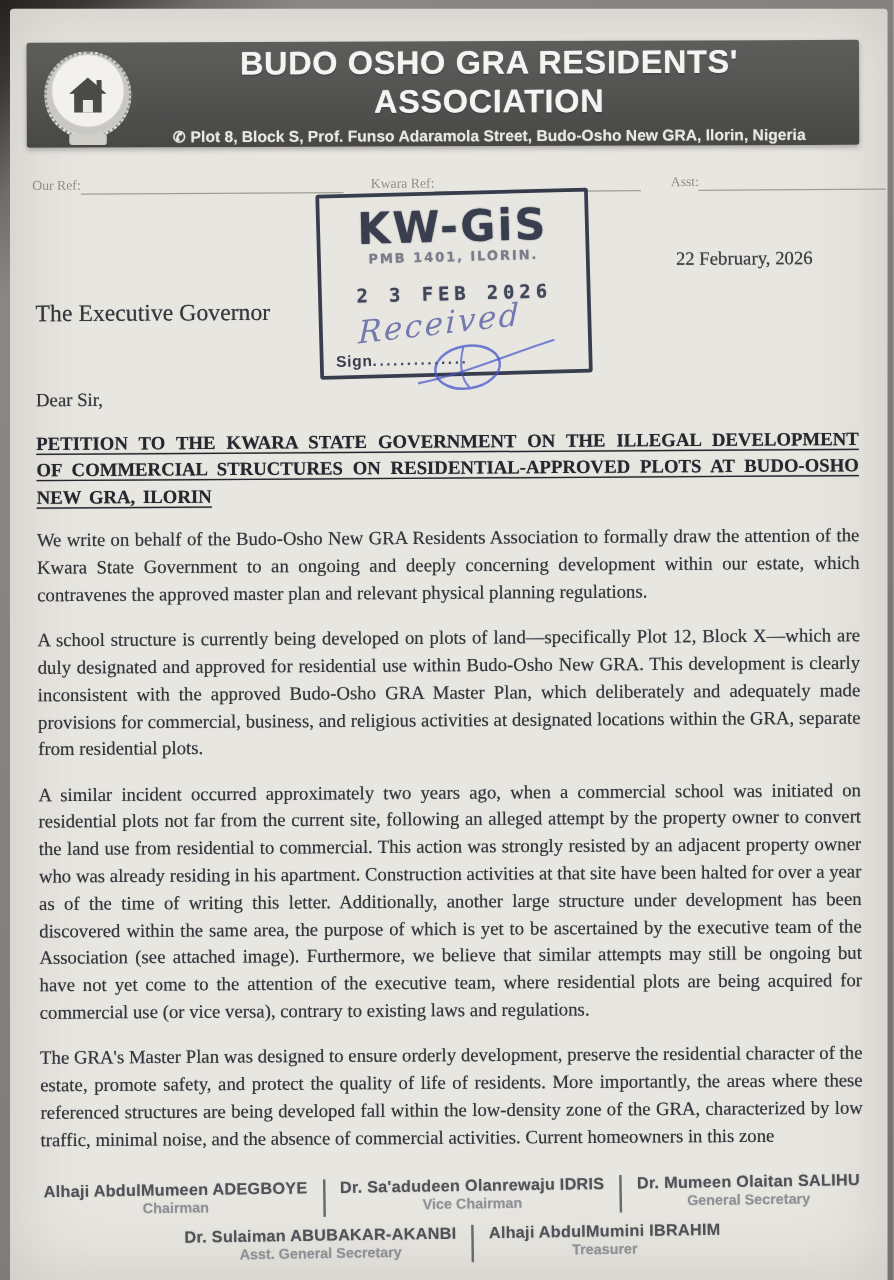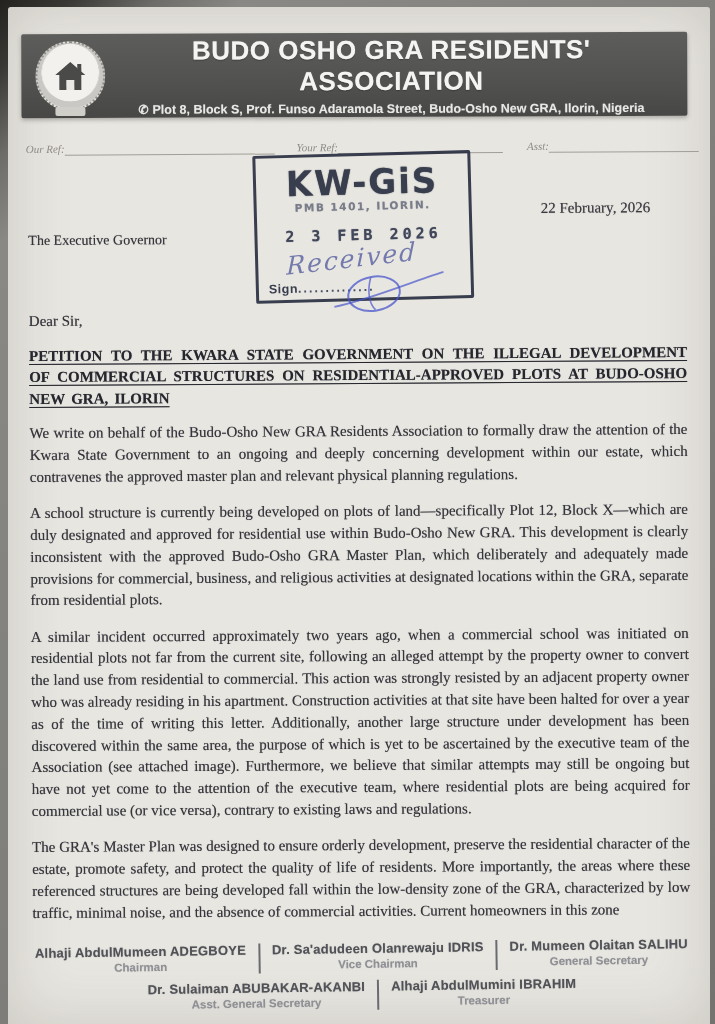--- a/index.html
+++ b/index.html
@@ -47,21 +47,21 @@
     color:#e8e8e5;text-shadow:0 0 1px rgba(255,255,255,.4);
   }
   .phone-glyph{font-size:12px;margin-right:4px;}
 
   
   .ref-row{
     position:absolute;left:20px;right:16px;top:134px;display:flex;align-items:flex-end;
     font-family:"Liberation Serif",serif;font-size:11px;color:#8f8d85;
   }
   .ref-item{display:flex;align-items:flex-end;}
-  .ref-label{white-space:nowrap;padding-bottom:1px;font-style:italic;}
+  .ref-label{white-space:nowrap;padding-bottom:1px;}
   .ref-line{border-bottom:1.2px solid #a09e96;height:12px;}
 
   
   .stamp{
     position:absolute;left:248px;top:146px;width:212px;height:142px;
     border:3.5px solid #2a3042;border-radius:2px;transform:rotate(-1.2deg);
     color:#2a3042;text-align:center;opacity:.92;
   }
   .stamp-title{
     font-family:"DejaVu Sans",sans-serif;font-weight:800;font-size:34px;letter-spacing:2px;
@@ -85,21 +85,21 @@
     font-weight:700;font-size:12.5px;color:#2a3042;letter-spacing:.5px;
   }
   .stamp-sign::after{content:"..............";letter-spacing:2px;color:#39405a;}
   .sig-svg{position:absolute;left:70px;bottom:-26px;overflow:visible;}
 
   
   .letter-date{
     position:absolute;right:58px;top:194px;font-size:15px;color:#3c3c42;
   }
   .recipient{
-    position:absolute;left:22px;top:221px;font-size:14px;line-height:21.5px;color:#35353c;
+    position:absolute;left:22px;top:232px;font-size:19px;line-height:21.5px;color:#35353c;
   }
   .letter-flow{
     position:absolute;left:22px;right:22px;top:302px;color:#35353c;
     font-size:15px;line-height:21.8px;text-align:justify;
   }
   .salutation{margin:0 0 13px 0;}
   .subject{
     margin:0 0 13px 0;font-weight:700;font-size:15px;line-height:21.5px;
     text-decoration:underline;text-underline-offset:3px;text-decoration-thickness:1.3px;
     color:#26262e;word-spacing:2.5px;
@@ -139,21 +139,21 @@
       </div>
     </div>
   </div>
 
   <div class="ref-row">
     <div class="ref-item">
       <span class="ref-label">Our Ref:</span>
       <span class="ref-line" style="width:210px"></span>
     </div>
     <div class="ref-item" style="margin-left:22px">
-      <span class="ref-label">Your Ref:</span>
+      <span class="ref-label">Kwara Ref:</span>
       <span class="ref-line" style="width:165px"></span>
     </div>
     <div class="ref-item" style="margin-left:24px">
       <span class="ref-label">Asst:</span>
       <span class="ref-line" style="width:150px"></span>
     </div>
   </div>
 
   <div class="stamp">
     <div class="stamp-title">KW-GiS</div>

